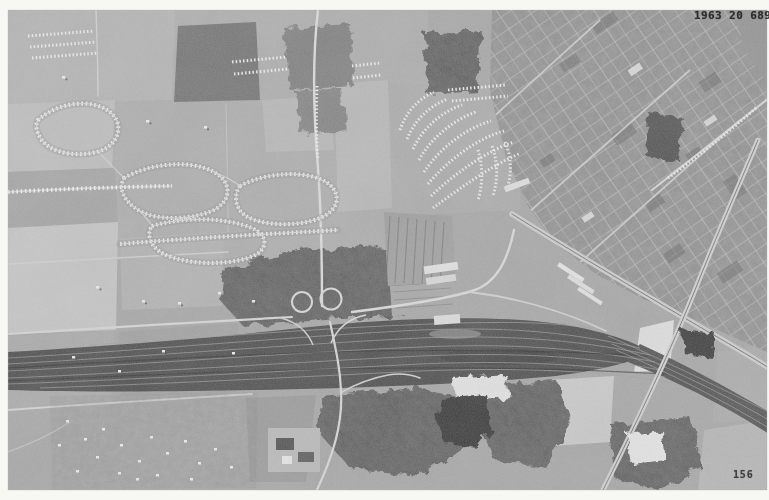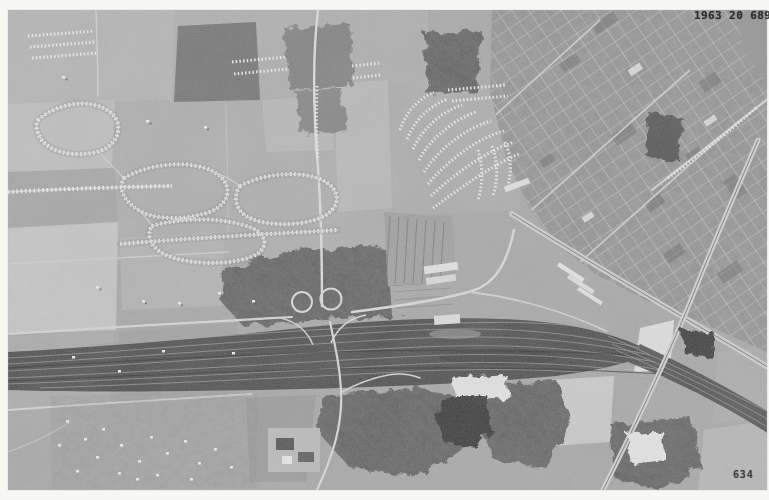--- a/index.html
+++ b/index.html
@@ -275,14 +275,14 @@
   <g fill="#f7f7f4">
     <rect x="0" y="0" width="769" height="10"></rect>
     <rect x="0" y="490" width="769" height="10"></rect>
     <rect x="0" y="0" width="8" height="500"></rect>
     <rect x="767" y="0" width="2" height="500"></rect>
   </g>
   <rect x="8" y="10" width="759" height="480" fill="none" stroke="#bdbdbd" stroke-width=".6" opacity=".6"></rect>
 </svg>
 
 <div class="stamp" id="stampTop">1963 20 689</div>
-<div class="stamp" id="stampBottom">634</div>
+<div class="stamp" id="stampBottom">156</div>
 </div>
 
 </body></html>

